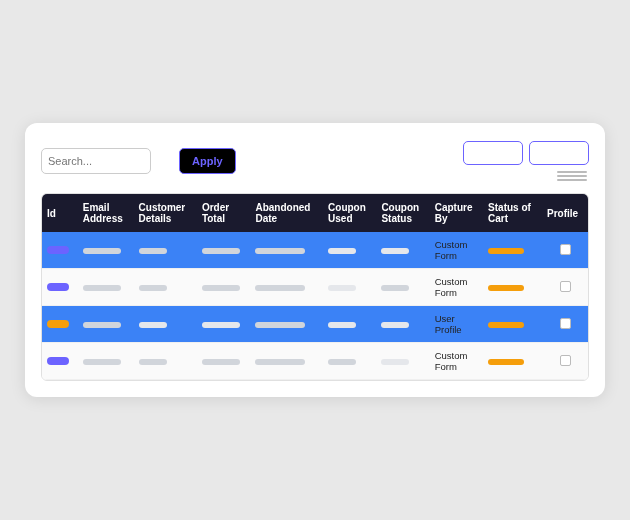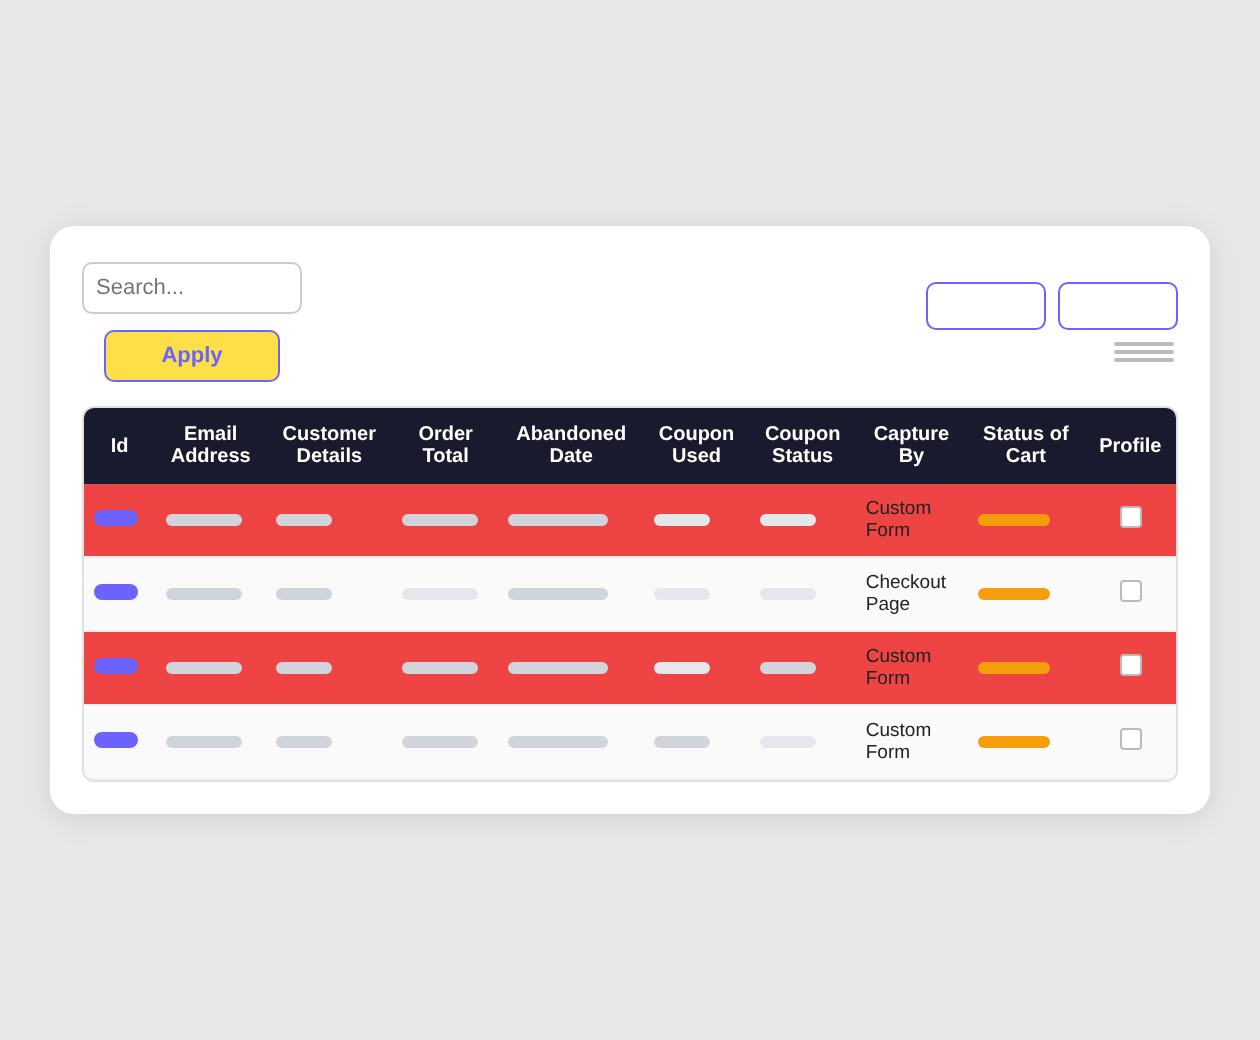--- a/index.html
+++ b/index.html
@@ -22,42 +22,42 @@
     .toolbar {
       display: flex;
       align-items: center;
       justify-content: space-between;
       margin-bottom: 12px;
     }
     .toolbar-left {
       display: flex;
       align-items: center;
       gap: 8px;
-      flex-direction: column;
     }
     .search-input {
       border: 1px solid #ccc;
       border-radius: 5px;
       width: 110px;
       height: 26px;
       padding: 0 6px;
       font-size: 11px;
       color: #333;
       background: #fff;
     }
     .apply-btn {
-      background: #fde047;
+      background: #000000;
       border: 1.5px solid #6c63ff;
       color: #6c63ff;
       border-radius: 5px;
-      padding: 3px 28px;
+      padding: 3px 12px;
       font-size: 11px;
       font-weight: 600;
       cursor: pointer;
       height: 26px;
+      margin-left: 20px;
     }
     .toolbar-right {
       display: flex;
       align-items: center;
       gap: 6px;
       flex-direction: column;
       align-items: flex-end;
     }
     .toolbar-right-row {
       display: flex;
@@ -95,27 +95,27 @@
       width: 100%;
       border-collapse: collapse;
       font-size: 10px;
     }
     thead tr {
       background: #1a1a2e;
       color: #fff;
     }
     thead th {
       padding: 8px 5px;
-      text-align: center;
+      text-align: left;
       font-weight: 600;
       font-size: 10px;
       white-space: nowrap;
     }
     tbody tr {
-      background: #ef4444;
+      background: #3b82f6;
       border-bottom: 1px solid #f0f0f0;
     }
     tbody tr:nth-child(even) {
       background: #fafafa;
     }
     tbody td {
       padding: 7px 5px;
       vertical-align: middle;
     }
     .pill {
@@ -204,46 +204,46 @@
           <td><span class="pill pill-sm pill-gray"></span></td>
           <td><span class="pill pill-md pill-gray"></span></td>
           <td><span class="pill pill-lg pill-gray"></span></td>
           <td><span class="pill pill-sm pill-light"></span></td>
           <td><span class="pill pill-sm pill-light"></span></td>
           <td><span class="capture-text">Custom<br>Form</span></td>
           <td><span class="status-pill" style="width:36px;background:#f59e0b;"></span></td>
           <td class="checkbox-cell"><span class="fake-checkbox"></span></td>
         </tr>
 
+
         <tr>
           <td><span class="id-pill" style="background:#6c63ff;"></span></td>
           <td><span class="pill pill-md pill-gray"></span></td>
           <td><span class="pill pill-sm pill-gray"></span></td>
+          <td><span class="pill pill-md pill-gray"></span></td>
+          <td><span class="pill pill-lg pill-gray"></span></td>
+          <td><span class="pill pill-sm pill-light"></span></td>
+          <td><span class="pill pill-sm pill-gray"></span></td>
+          <td><span class="capture-text">Custom<br>Form</span></td>
+          <td><span class="status-pill" style="width:36px;background:#f59e0b;"></span></td>
+          <td class="checkbox-cell"><span class="fake-checkbox"></span></td>
+        </tr>
+
+        <tr>
+          <td><span class="id-pill" style="background:#f59e0b;"></span></td>
+          <td><span class="pill pill-md pill-gray"></span></td>
+          <td><span class="pill pill-sm pill-light"></span></td>
           <td><span class="pill pill-md pill-light"></span></td>
           <td><span class="pill pill-lg pill-gray"></span></td>
           <td><span class="pill pill-sm pill-light"></span></td>
           <td><span class="pill pill-sm pill-light"></span></td>
-          <td><span class="capture-text">Checkout<br>Page</span></td>
-          <td><span class="status-pill" style="width:36px;background:#f59e0b;"></span></td>
-          <td class="checkbox-cell"><span class="fake-checkbox"></span></td>
-        </tr>
-
-        <tr>
-          <td><span class="id-pill" style="background:#6c63ff;"></span></td>
-          <td><span class="pill pill-md pill-gray"></span></td>
-          <td><span class="pill pill-sm pill-gray"></span></td>
-          <td><span class="pill pill-md pill-gray"></span></td>
-          <td><span class="pill pill-lg pill-gray"></span></td>
-          <td><span class="pill pill-sm pill-light"></span></td>
-          <td><span class="pill pill-sm pill-gray"></span></td>
-          <td><span class="capture-text">Custom<br>Form</span></td>
-          <td><span class="status-pill" style="width:36px;background:#f59e0b;"></span></td>
-          <td class="checkbox-cell"><span class="fake-checkbox"></span></td>
-        </tr>
-
+          <td><span class="capture-text">User<br>Profile</span></td>
+          <td><span class="status-pill" style="width:36px;background:#f59e0b;"></span></td>
+          <td class="checkbox-cell"><span class="fake-checkbox"></span></td>
+        </tr>
 
         <tr>
           <td><span class="id-pill" style="background:#6c63ff;"></span></td>
           <td><span class="pill pill-md pill-gray"></span></td>
           <td><span class="pill pill-sm pill-gray"></span></td>
           <td><span class="pill pill-md pill-gray"></span></td>
           <td><span class="pill pill-lg pill-gray"></span></td>
           <td><span class="pill pill-sm pill-gray"></span></td>
           <td><span class="pill pill-sm pill-light"></span></td>
           <td><span class="capture-text">Custom<br>Form</span></td>

